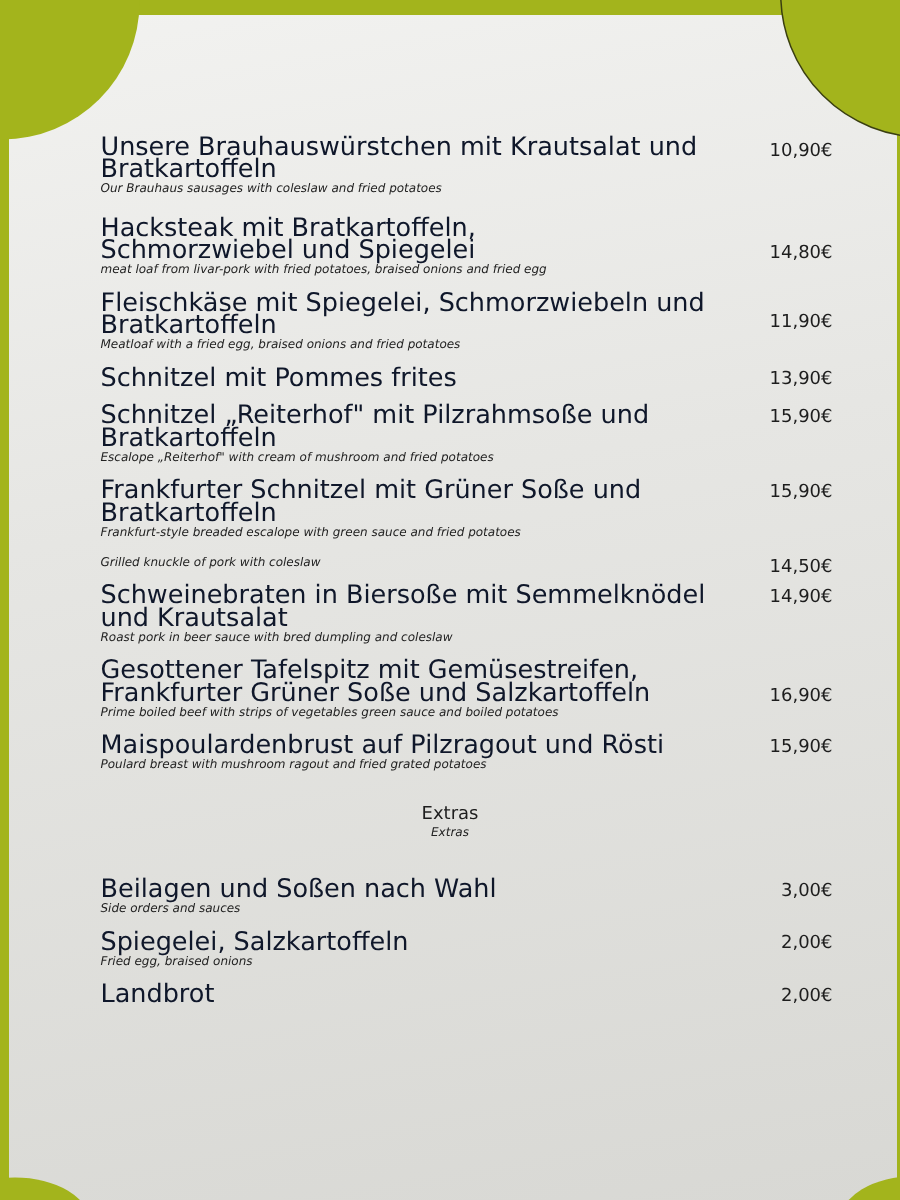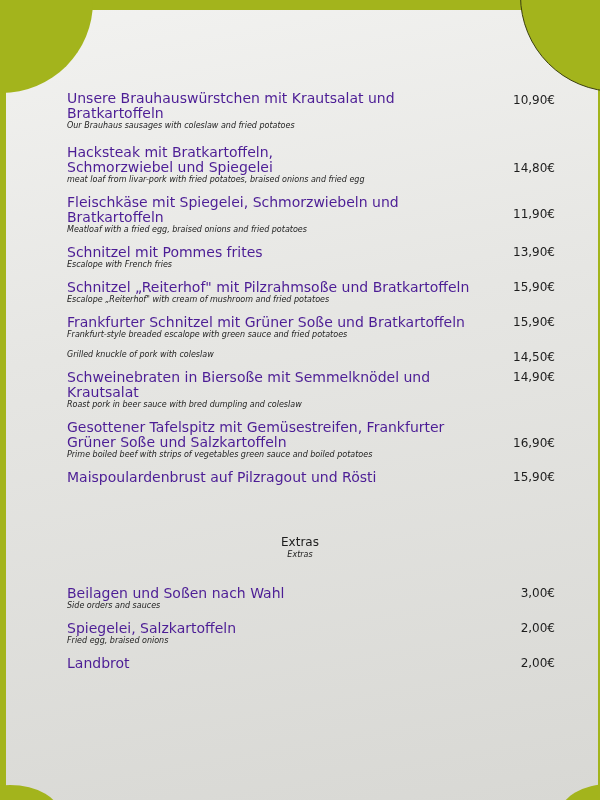--- a/index.html
+++ b/index.html
@@ -15,21 +15,21 @@
     }
     .corner {
       position: absolute; background: #a3b41c; border-radius: 50%;
     }
     .c-tl { left: -90px; top: -90px; width: 183px; height: 183px; }
     .c-tr { left: 520px; top: -100px; width: 190px; height: 190px; border: 1px solid #3a3f10; }
     .c-bl { left: -40px; top: 785px; width: 100px; height: 60px; }
     .c-br { left: 560px; top: 784px; width: 100px; height: 60px; }
     .items { position: absolute; left: 67px; top: 91px; width: 488px; }
     .item { position: relative; margin-bottom: 10px; }
-    .name { font-size: 14px; color: #4c1d95; line-height: 15px; padding-right: 70px; }
+    .name { font-size: 17px; color: #0f172a; line-height: 15px; padding-right: 70px; }
     .desc { font-size: 8px; font-style: italic; color: #222; line-height: 10px; }
     .price { position: absolute; right: 0; font-size: 12px; color: #1d1d1d; text-align: center; }
     .section-title { position: absolute; left: 0; width: 600px; text-align: center; top: 535px; font-size: 12px; color: #1d1d1d; }
     .section-sub { position: absolute; left: 0; width: 600px; text-align: center; top: 550px; font-size: 8px; font-style: italic; color: #222; }
     .extras { position: absolute; left: 67px; top: 586px; width: 488px; }
   </style>
 </head>
 <body>
 
 <div class="paper"></div>
@@ -50,21 +50,20 @@
     <div class="desc">meat loaf from livar-pork with fried potatoes, braised onions and fried egg</div>
   </div>
   <div class="item">
     <div class="price" style="top:12px">11,90€</div>
     <div class="name">Fleischkäse mit Spiegelei, Schmorzwiebeln und Bratkartoffeln</div>
     <div class="desc">Meatloaf with a fried egg, braised onions and fried potatoes</div>
   </div>
   <div class="item">
     <div class="price" style="top:0">13,90€</div>
     <div class="name">Schnitzel mit Pommes frites</div>
-    <div class="desc">Escalope with French fries</div>
   </div>
   <div class="item">
     <div class="price" style="top:0">15,90€</div>
     <div class="name">Schnitzel „Reiterhof" mit Pilzrahmsoße und Bratkartoffeln</div>
     <div class="desc">Escalope „Reiterhof" with cream of mushroom and fried potatoes</div>
   </div>
   <div class="item">
     <div class="price" style="top:0">15,90€</div>
     <div class="name">Frankfurter Schnitzel mit Grüner Soße und Bratkartoffeln</div>
     <div class="desc">Frankfurt-style breaded escalope with green sauce and fried potatoes</div>
@@ -79,20 +78,21 @@
     <div class="desc">Roast pork in beer sauce with bred dumpling and coleslaw</div>
   </div>
   <div class="item">
     <div class="price" style="top:16px">16,90€</div>
     <div class="name">Gesottener Tafelspitz mit Gemüsestreifen, Frankfurter Grüner Soße und Salzkartoffeln</div>
     <div class="desc">Prime boiled beef with strips of vegetables green sauce and boiled potatoes</div>
   </div>
   <div class="item">
     <div class="price" style="top:0">15,90€</div>
     <div class="name">Maispoulardenbrust auf Pilzragout und Rösti</div>
+    <div class="desc">Poulard breast with mushroom ragout and fried grated potatoes</div>
   </div>
 </div>
 
 <div class="section-title">Extras</div>
 <div class="section-sub">Extras</div>
 
 <div class="extras">
   <div class="item">
     <div class="price" style="top:0">3,00€</div>
     <div class="name">Beilagen und Soßen nach Wahl</div>

